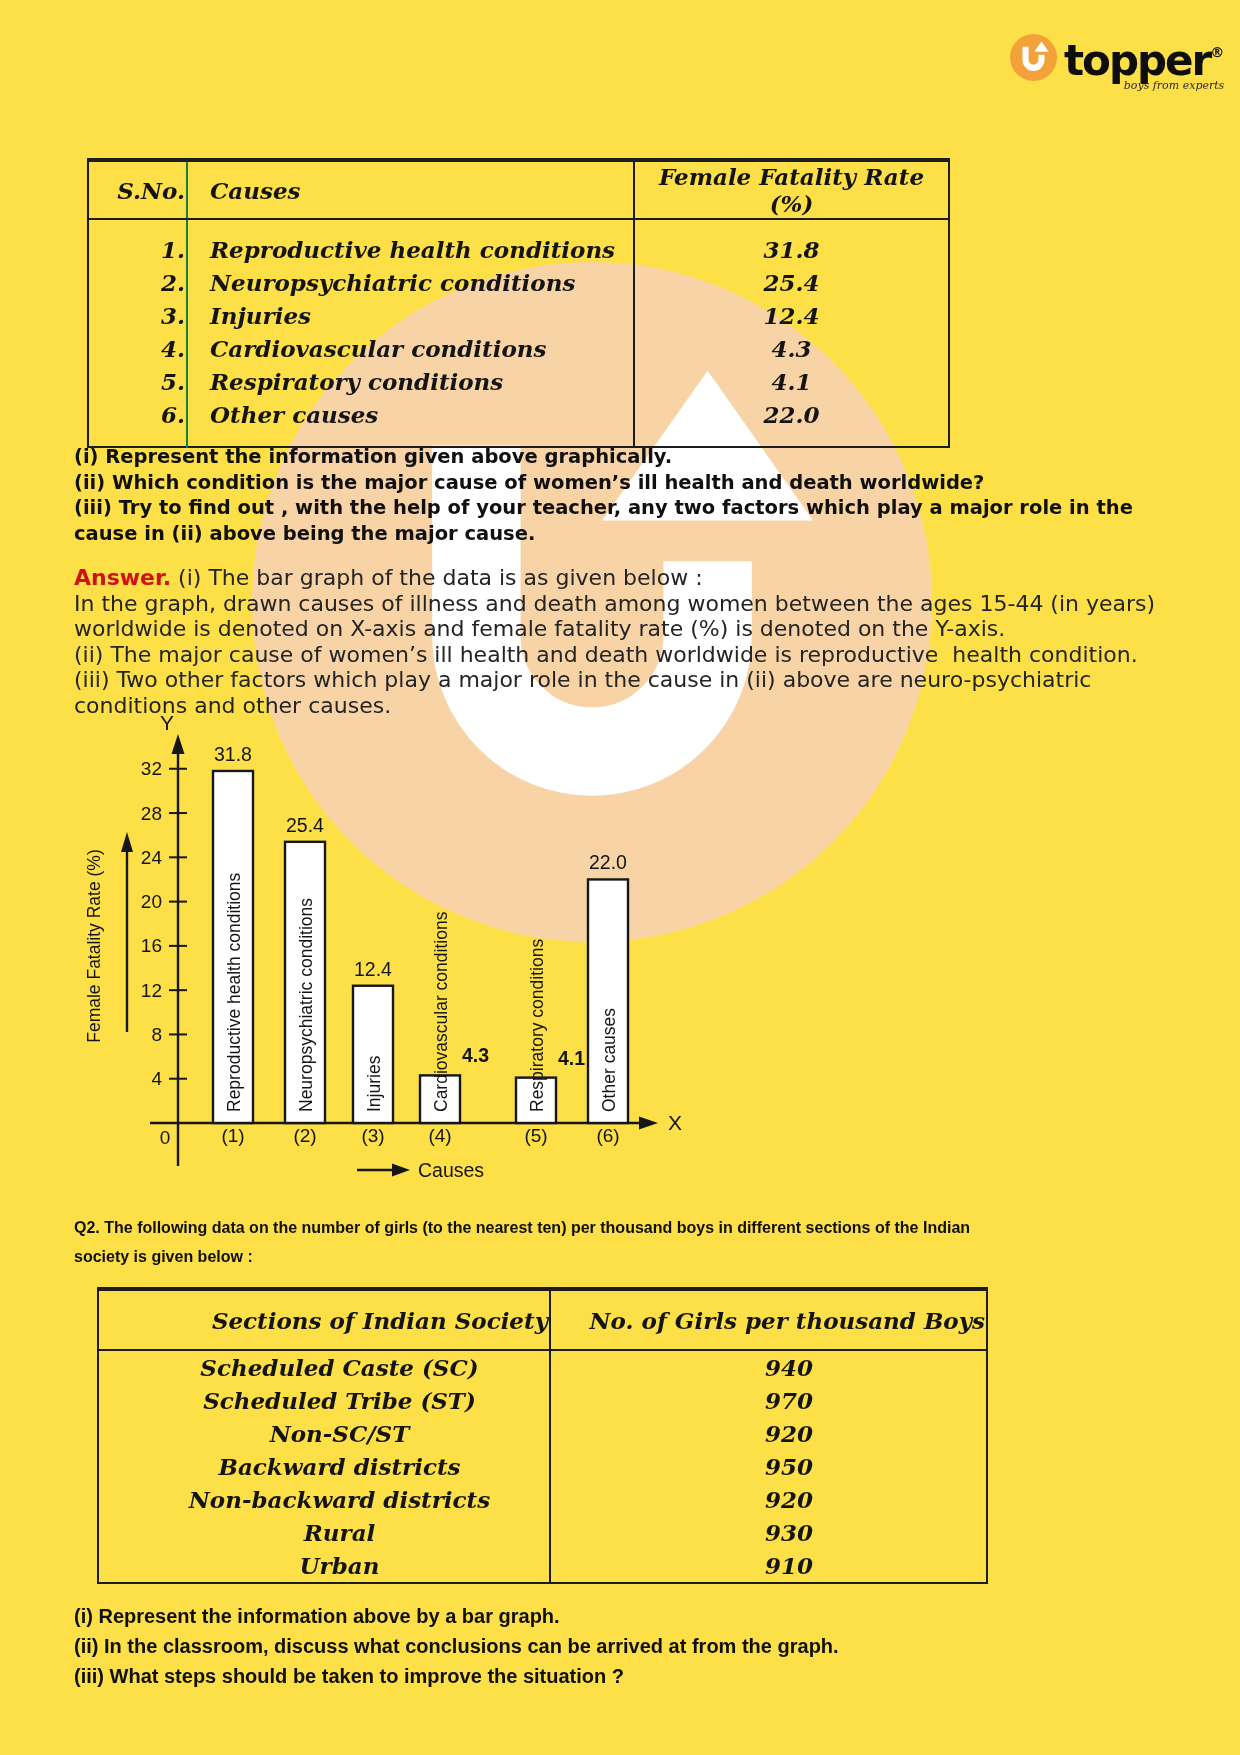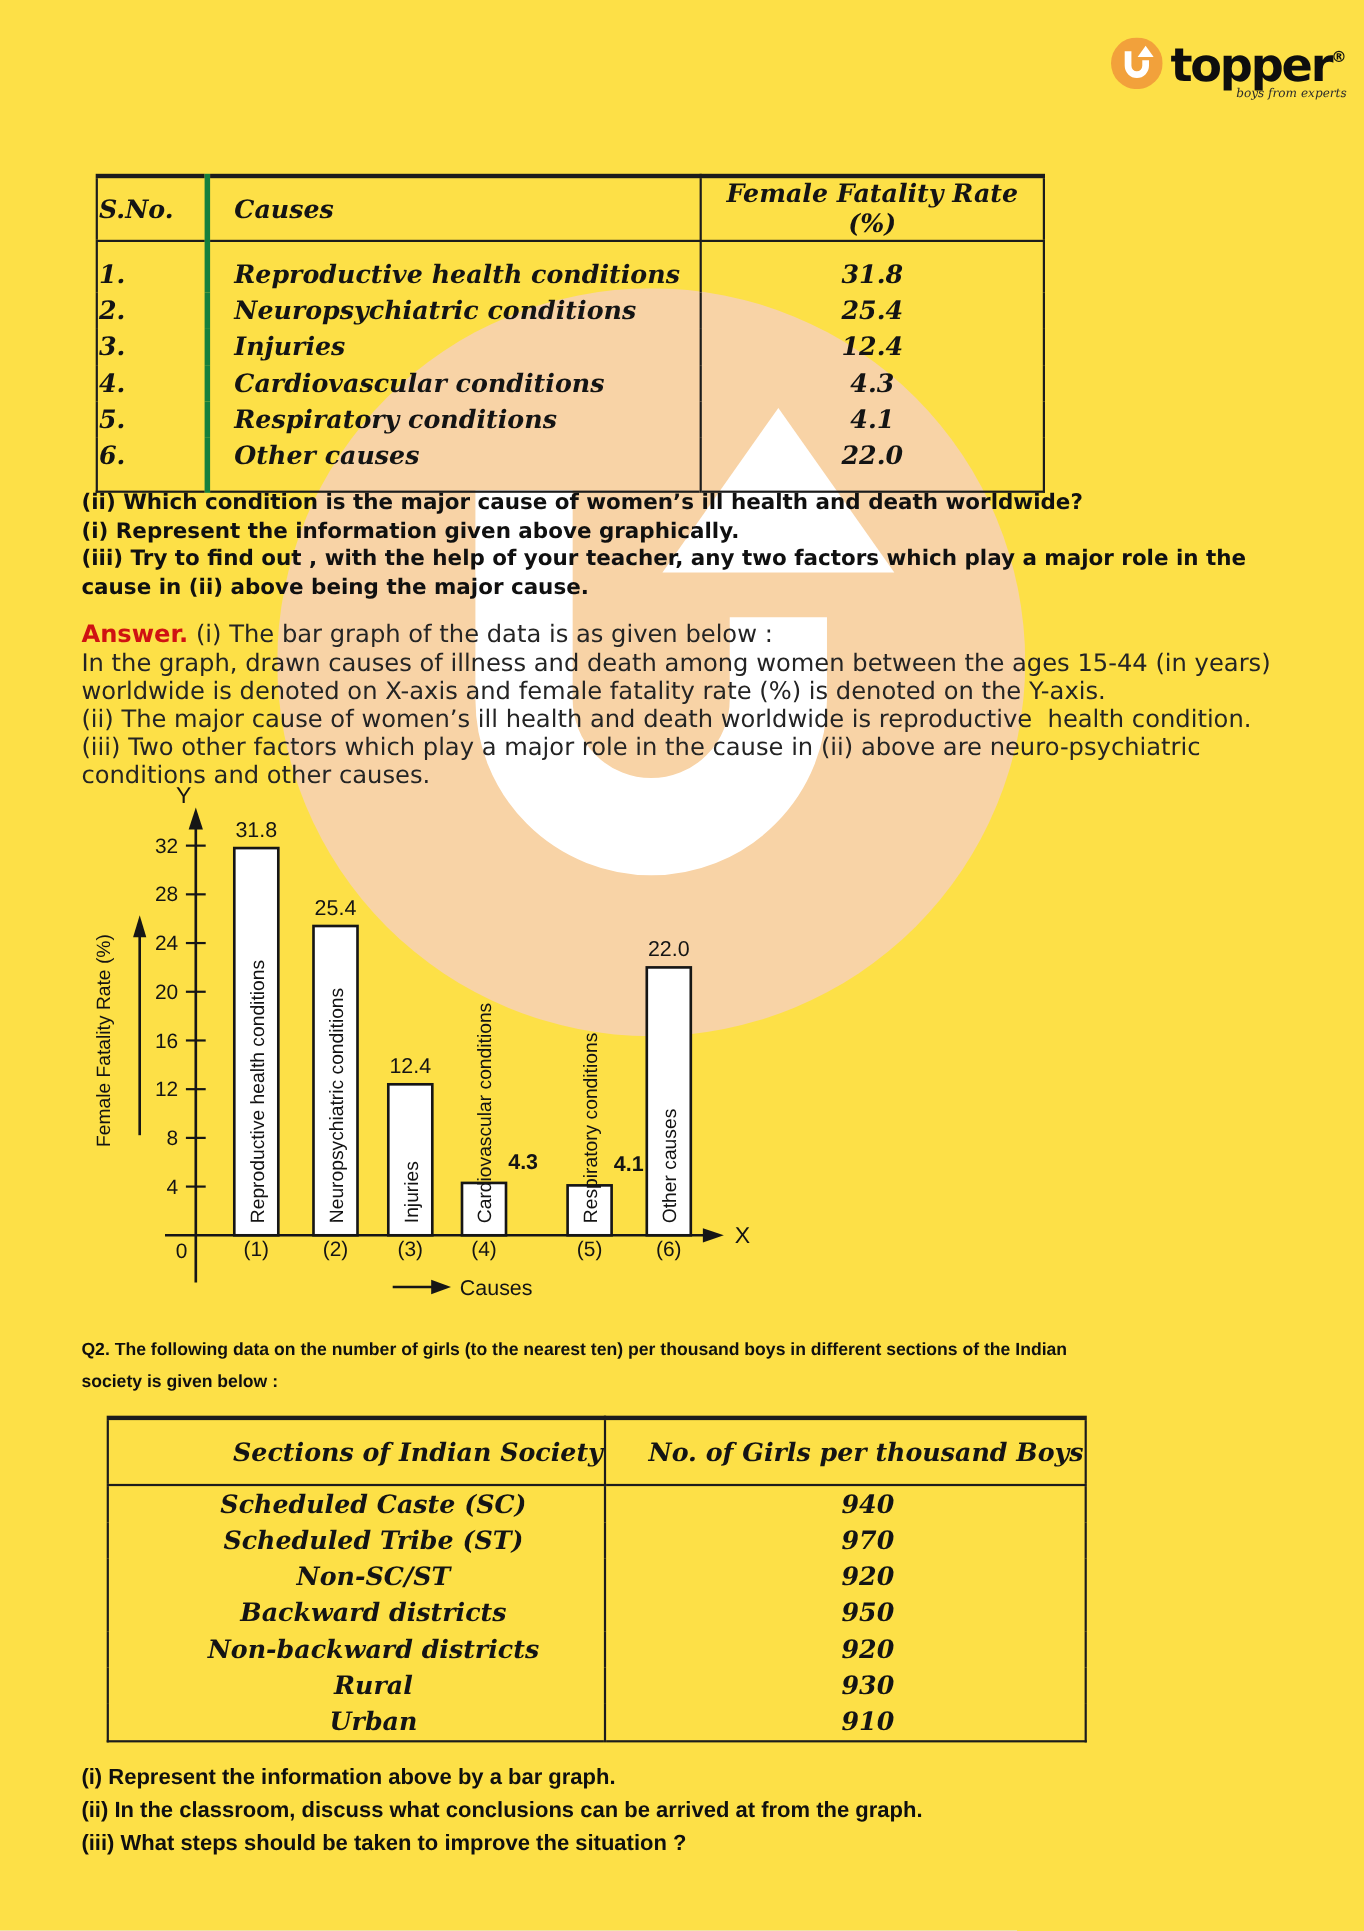--- a/index.html
+++ b/index.html
@@ -18,21 +18,21 @@
   .logo-reg{font-size:14px;vertical-align:18px;letter-spacing:0;}
   .logo-tag{font-family:"DejaVu Serif",serif;font-style:italic;font-size:11px;color:#2a2a2a;
             text-align:right;margin-top:-6px;}
 
   
   .tbl{border-collapse:collapse;background:transparent;
        font-family:"DejaVu Serif",serif;font-style:italic;font-weight:bold;color:#141414;}
   .tbl1{left:87px;top:158px;width:863px;font-size:23px;}
   .tbl1, .tbl2{border:2px solid #1c1c1c;border-top-width:4px;}
   .tbl th{border-bottom:2px solid #1c1c1c;}
-  .t1c1{width:95px;text-align:left;border-right:5px solid #15803d;}
+  .t1c1{width:95px;text-align:right;border-right:2px solid #15803d;}
   .t1c2{width:422px;text-align:left;padding-left:22px;border-right:2px solid #1c1c1c;}
   .t1c3{text-align:center;}
   .tbl1 th{height:46px;}
   .tbl1 td{height:33px;padding-top:0;padding-bottom:0;}
   .tbl1 tbody tr:first-child td{padding-top:13px;}
   .tbl1 tbody tr:last-child td{padding-bottom:15px;}
 
   .tbl2{left:97px;top:1287px;width:891px;font-size:23px;}
   .t2c1{width:417px;border-right:2px solid #1c1c1c;}
   .tbl2 th{height:56px;text-align:right;}
@@ -118,22 +118,22 @@
       </tr>
       <tr>
         <td class="t1c1">6.</td>
         <td class="t1c2">Other causes</td>
         <td class="t1c3">22.0</td>
       </tr>
     </tbody>
   </table>
 
   <section class="q1">
+    <p>(i) Represent the information given above graphically.</p>
     <p>(ii) Which condition is the major cause of women’s ill health and death worldwide?</p>
-    <p>(i) Represent the information given above graphically.</p>
     <p>(iii) Try to find out , with the help of your teacher, any two factors which play a major role in the cause in (ii) above being the major cause.</p>
   </section>
 
   <section class="ans">
     <p><span class="ans-label">Answer.</span> <span>(i) The bar graph of the data is as given below :</span></p>
     <p>In the graph, drawn causes of illness and death among women between the ages 15-44 (in years) worldwide is denoted on X-axis and female fatality rate (%) is denoted on the Y-axis.</p>
     <p>(ii) The major cause of women’s ill health and death worldwide is reproductive  health condition.</p>
     <p>(iii) Two other factors which play a major role in the cause in (ii) above are neuro-psychiatric conditions and other causes.</p>
   </section>
 

